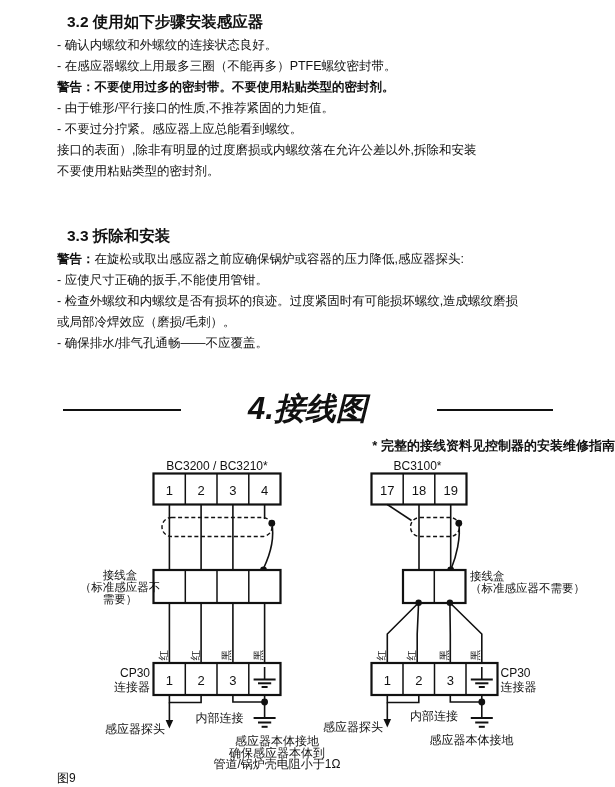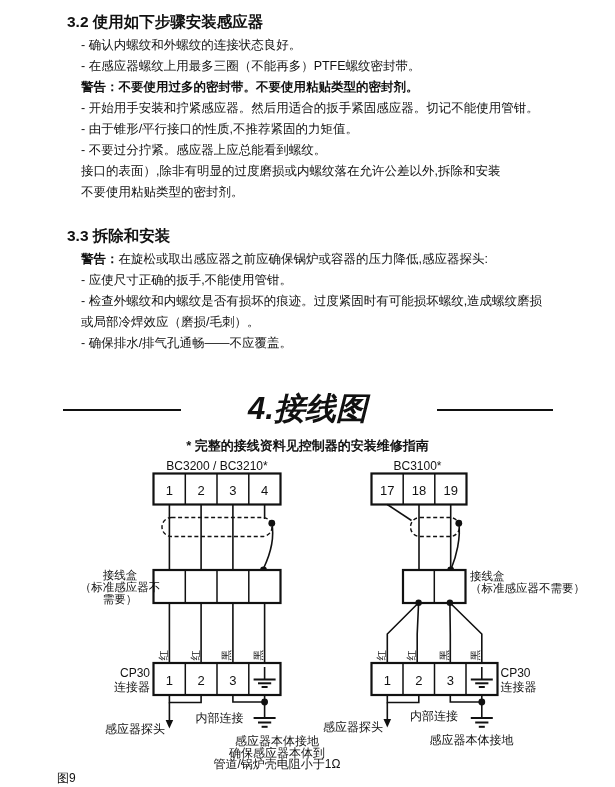--- a/index.html
+++ b/index.html
@@ -3,30 +3,30 @@
 <meta charset="utf-8">
 <style>
   html,body{margin:0;padding:0;}
   body{
     width:615px;height:787px;position:relative;background:#ffffff;
     font-family:"Liberation Sans","DejaVu Sans",sans-serif;
     color:#111;overflow:hidden;
   }
   .textblock{position:absolute;left:57px;width:510px;}
   .sec-title{font-size:15.5px;font-weight:bold;line-height:19px;margin:0 0 4px 10px;}
-  .line{font-size:12.5px;line-height:21px;white-space:nowrap;margin-left:24px;}
+  .line{font-size:12.5px;line-height:21px;white-space:nowrap;}
   .line b{font-weight:bold;}
   
   .h4wrap{position:absolute;top:386px;left:0;width:567px;height:46px;}
   .h4line{position:absolute;top:23px;height:2px;background:#111;}
   .h4line.left{left:63px;width:118px;}
   .h4line.right{left:437px;width:116px;}
   .h4text{position:absolute;top:0;left:0;width:615px;text-align:center;
     font-size:31px;font-weight:bold;font-style:italic;line-height:46px;}
-  .subtitle{position:absolute;top:437px;left:0;width:615px;text-align:center;
+  .subtitle{position:absolute;top:437px;left:0;width:615px;text-align:right;
     font-size:13px;font-weight:bold;}
   svg{position:absolute;left:0;top:0;}
   svg text{fill:#111;}
   .t13{font-size:13px;}
   .t12{font-size:12px;}
   .t115{font-size:11.5px;}
   .t105{font-size:10.5px;}
   .wire{stroke:#111;stroke-width:1.6;fill:none;}
   .box{stroke:#111;stroke-width:2.2;fill:#fff;}
   .div{stroke:#111;stroke-width:1.5;}
@@ -37,21 +37,20 @@
 </style>
 </head>
 <body>
 
 <div class="textblock" style="top:12px">
   <div class="sec-title">3.2 使用如下步骤安装感应器</div>
   <div>
       <div class="line"><b></b><span>- 确认内螺纹和外螺纹的连接状态良好。</span></div>
       <div class="line"><b></b><span>- 在感应器螺纹上用最多三圈（不能再多）PTFE螺纹密封带。</span></div>
       <div class="line"><b>警告：不要使用过多的密封带。不要使用粘贴类型的密封剂。</b><span></span></div>
-      <div class="line"><b></b><span>- 开始用手安装和拧紧感应器。然后用适合的扳手紧固感应器。切记不能使用管钳。</span></div>
       <div class="line"><b></b><span>- 由于锥形/平行接口的性质,不推荐紧固的力矩值。</span></div>
       <div class="line"><b></b><span>- 不要过分拧紧。感应器上应总能看到螺纹。</span></div>
       <div class="line"><b></b><span>接口的表面）,除非有明显的过度磨损或内螺纹落在允许公差以外,拆除和安装</span></div>
       <div class="line"><b></b><span>不要使用粘贴类型的密封剂。</span></div>
     </div>
 </div>
 
 <div class="textblock" style="top:226px">
   <div class="sec-title">3.3 拆除和安装</div>
   <div>

